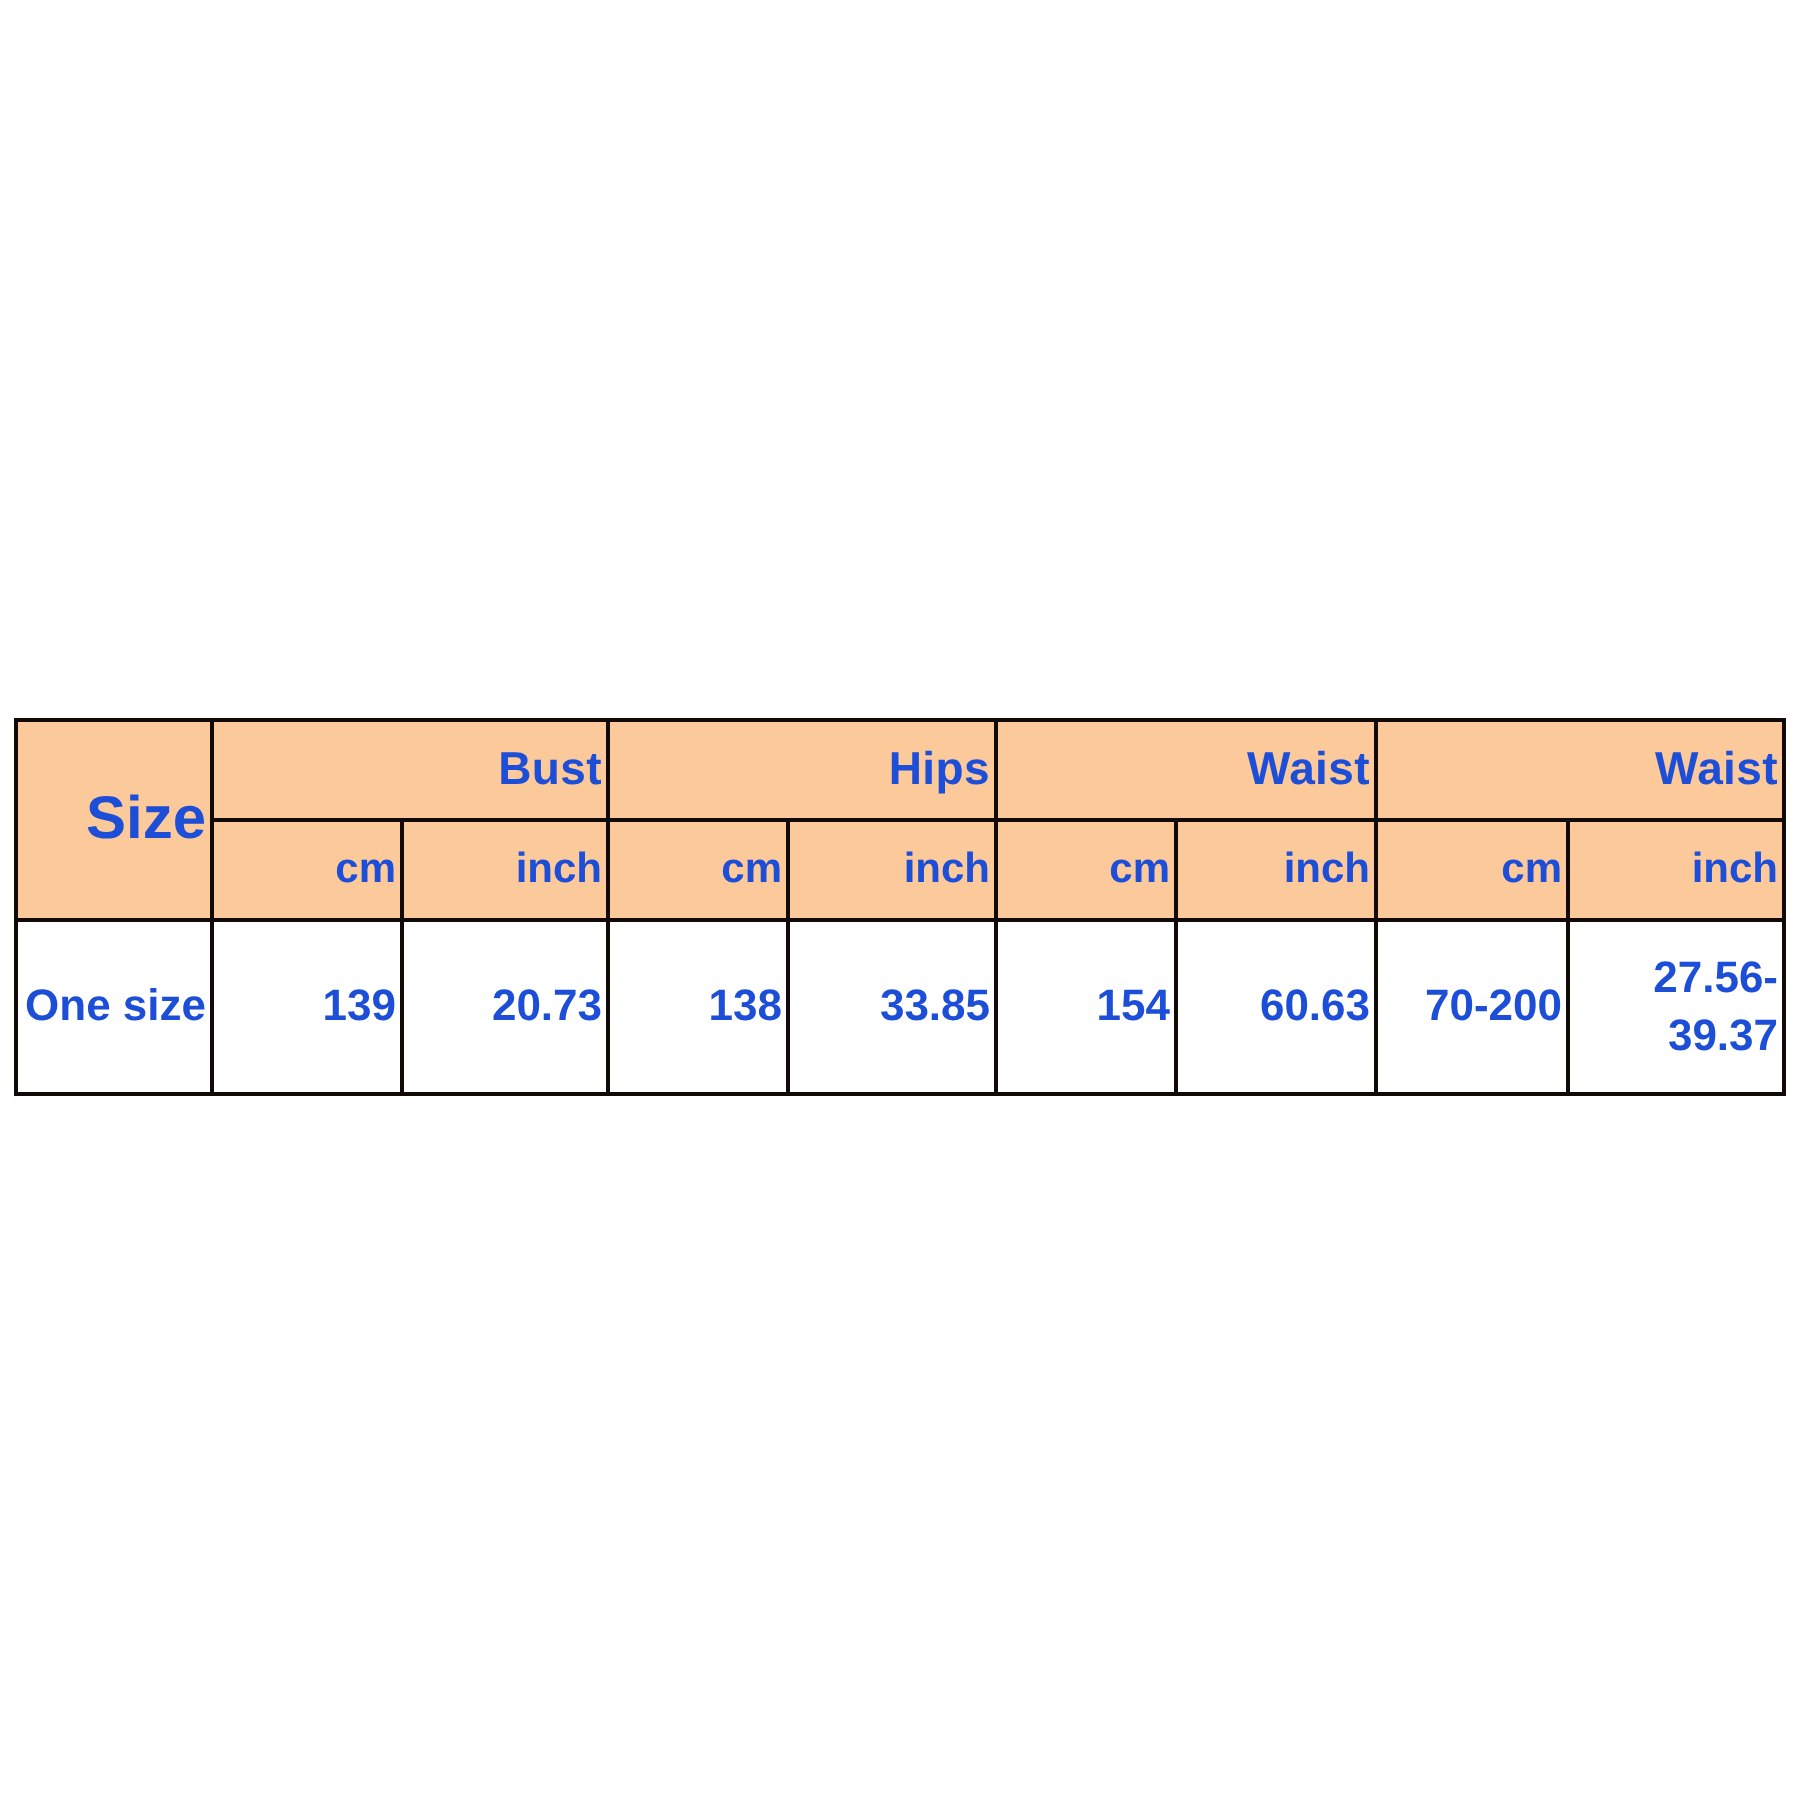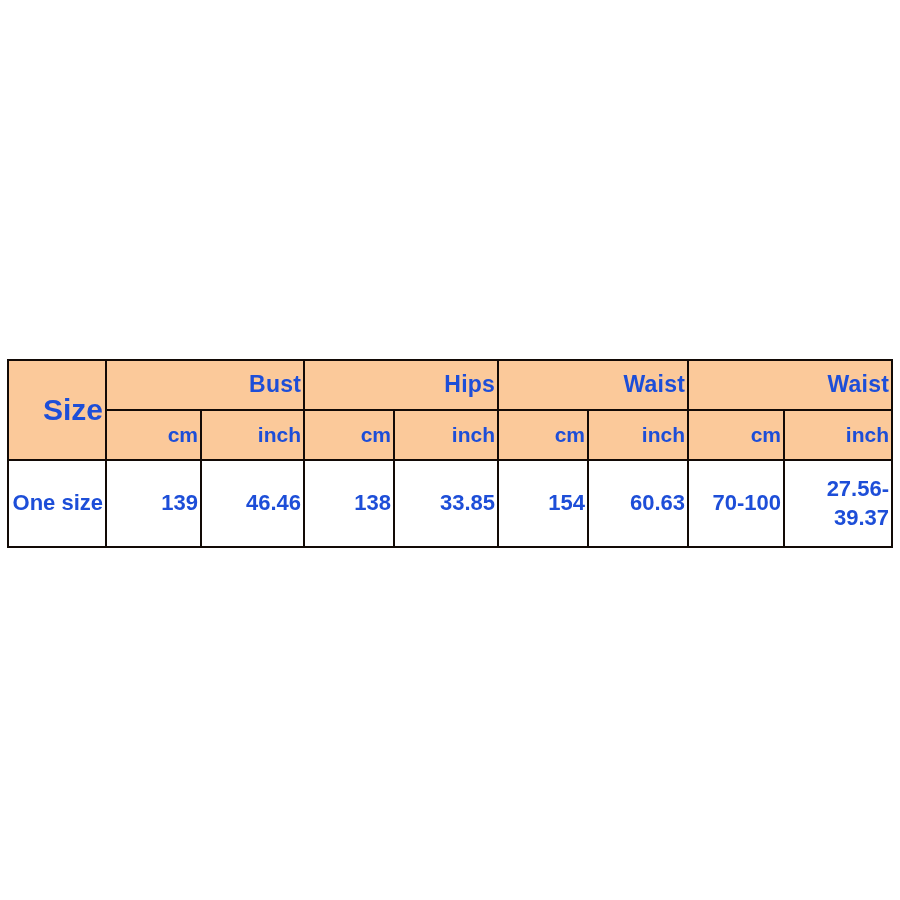--- a/index.html
+++ b/index.html
@@ -122,23 +122,23 @@
         <th class="unit-head">cm</th>
         <th class="unit-head">inch</th>
         <th class="unit-head">cm</th>
         <th class="unit-head">inch</th>
       </tr>
     </thead>
     <tbody>
       <tr>
         <td class="size-cell">One size</td>
         <td>139</td>
-        <td>46.46</td>
+        <td>20.73</td>
         <td>138</td>
         <td>33.85</td>
         <td>154</td>
         <td>60.63</td>
-        <td>70-100</td>
+        <td>70-200</td>
         <td class="range-cell">27.56-39.37</td>
       </tr>
     </tbody>
   </table>
 </div>
 
 </body></html>

